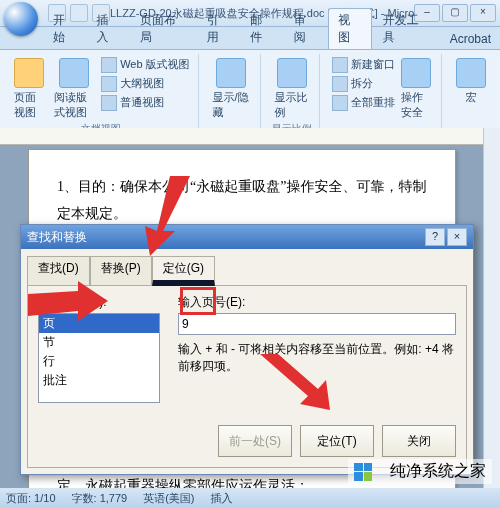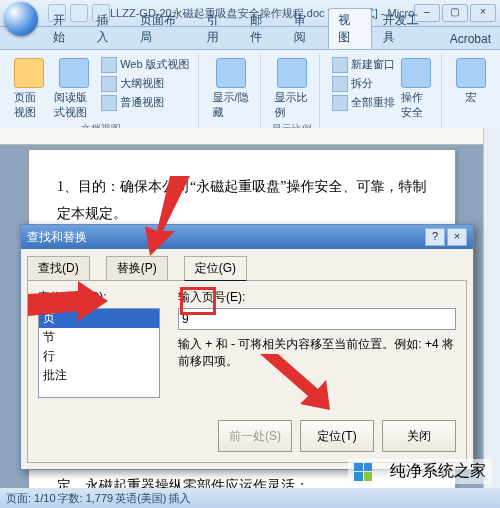--- a/index.html
+++ b/index.html
@@ -23,36 +23,36 @@
 .bigbtn span{font-size:11px;color:#2a4766}
 .smallbtns{display:flex;flex-direction:column;gap:1px}
 .smallbtn{display:flex;align-items:flex-start;gap:3px;padding:1px 2px;cursor:pointer}
 .smallbtn .ic{width:14px;height:14px;background:#bcd6ef;border:1px solid #8fb4d6}
 .smallbtn span{font-size:11px;color:#2a4766;white-space:nowrap}
 .doc-area{position:absolute;left:0;right:16px;top:128px;bottom:20px;background:#8da4bc;overflow:hidden}
 .ruler{height:16px;background:#f7f7f2;border-bottom:1px solid #b8b8b0}
 .page{margin:4px 28px;background:#fff;border:1px solid #9a9a90;padding:20px 28px;min-height:300px;box-shadow:2px 2px 3px rgba(0,0,0,.15)}
 .para{font-size:14px;font-family:"SimSun";line-height:1.9;color:#000;margin:4px 0}
 .scrollbar-v{position:absolute;right:0;top:128px;bottom:20px;width:16px;background:#e7eef6;border-left:1px solid #b8c9da}
-.statusbar{position:absolute;left:0;right:0;bottom:0;height:20px;background:linear-gradient(#d6e6f5,#b9d3ec);display:flex;align-items:center;padding:0 6px;font-size:11px;color:#2a4766;gap:2px}
+.statusbar{position:absolute;left:0;right:0;bottom:0;height:20px;background:linear-gradient(#d6e6f5,#b9d3ec);display:flex;align-items:center;padding:0 6px;font-size:11px;color:#2a4766;gap:16px}
 .statusbar .sp{flex:1}
 .watermark{position:absolute;right:8px;bottom:24px;display:flex;align-items:center;gap:18px;font-size:16px;background:rgba(255,255,255,.6);padding:2px 6px}
 .watermark .logo{width:18px;height:18px;display:grid;grid-template:1fr 1fr/1fr 1fr;gap:1px}
 .watermark .logo div:nth-child(1){background:#2e8edb}
 .watermark .logo div:nth-child(2){background:#2e8edb}
 .watermark .logo div:nth-child(3){background:#2e8edb}
 .watermark .logo div:nth-child(4){background:#8cc63f}
 
 .dlg{position:absolute;left:20px;top:224px;width:452px;background:#f3f1ea;border:1px solid #6a88b5;box-shadow:3px 3px 8px rgba(0,0,0,.4)}
 .dlg-title{height:24px;background:linear-gradient(#6fa3e0,#3c72bd);color:#fff;font-size:12px;display:flex;align-items:center;padding:0 6px}
 .dlg-title .sp{flex:1}
 .dlg-title .help,.dlg-title .close{width:18px;height:16px;background:#dae8f7;color:#234;text-align:center;line-height:14px;margin-left:2px;border:1px solid #9ab8d6;font-size:11px}
-.dlg-tabs{display:flex;padding:6px 6px 0 6px;gap:16px}
+.dlg-tabs{display:flex;padding:6px 6px 0 6px;gap:0}
 .dlg-tab{padding:3px 10px;font-size:12px;border:1px solid #b0aea2;background:#ece9df;position:relative;top:1px;cursor:pointer}
-.dlg-tab.active{background:#f3f1ea;border-bottom:1px solid #0f172a;z-index:1}
+.dlg-tab.active{background:#f3f1ea;border-bottom:6px solid #0f172a;z-index:1}
 .dlg-body{border:1px solid #b0aea2;margin:0 6px 6px 6px;padding:8px 10px 10px 10px;background:#f3f1ea}
 .row{display:flex;gap:18px;margin-bottom:4px}
 .col{display:flex;flex-direction:column}
 .label{font-size:12px;margin-bottom:2px}
 .listbox{width:120px;height:88px;background:#fff;border:1px solid #8e9aae;overflow:auto;font-size:12px}
 .listbox div{padding:1px 4px;cursor:pointer}
 .listbox div.sel{background:#3169c8;color:#fff}
 .textinput{width:270px;height:18px;border:1px solid #8e9aae;background:#fff;padding:1px 3px;font-size:12px}
 .hint{font-size:12px;margin-top:6px}
 .btnrow{display:flex;justify-content:flex-end;gap:8px;margin-top:22px}

